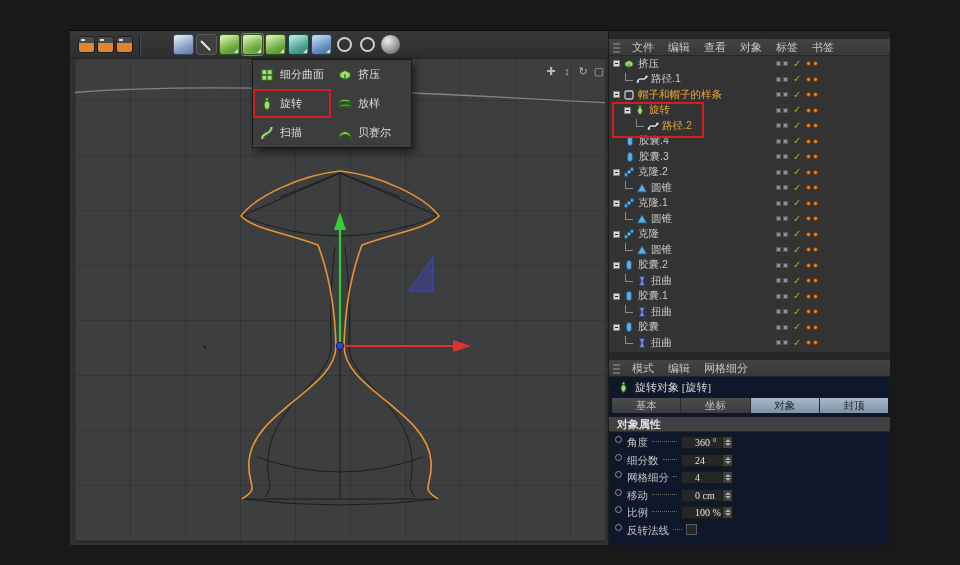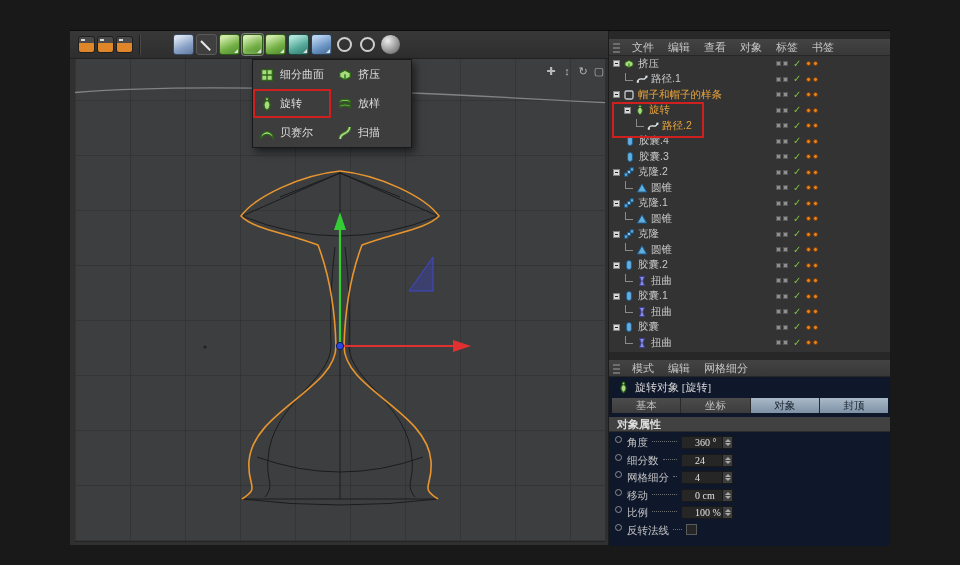--- a/index.html
+++ b/index.html
@@ -173,30 +173,30 @@
       </div>
       <div class="dd-item">
         <svg viewBox="0 0 12 12" width="16" height="16">
           <path d="M2 3.5Q6 1.5 10 3.5L10 5Q6 3 2 5Z" fill="#a8da7e" stroke="#2d6418" stroke-width="1"></path>
           <path d="M2 7Q6 5 10 7L10 8.5Q6 6.5 2 8.5Z" fill="#a8da7e" stroke="#2d6418" stroke-width="1"></path>
         </svg>
         <span>放样</span>
       </div>
       <div class="dd-item">
         <svg viewBox="0 0 12 12" width="16" height="16">
-          <path d="M1.5 8C4 4 8 4 10.5 8L10.5 10C8 6 4 6 1.5 10Z" fill="#a8da7e" stroke="#2d6418" stroke-width="1"></path>
-        </svg>
-        <span>贝赛尔</span>
-      </div>
-      <div class="dd-item">
-        <svg viewBox="0 0 12 12" width="16" height="16">
           <path d="M2.5 10.5C2 5 9 8 9.5 1.5" fill="none" stroke="#4e8a2e" stroke-width="2.4"></path>
           <path d="M2.5 10.5C2 5 9 8 9.5 1.5" fill="none" stroke="#b8e494" stroke-width="1"></path>
         </svg>
         <span>扫描</span>
+      </div>
+      <div class="dd-item">
+        <svg viewBox="0 0 12 12" width="16" height="16">
+          <path d="M1.5 8C4 4 8 4 10.5 8L10.5 10C8 6 4 6 1.5 10Z" fill="#a8da7e" stroke="#2d6418" stroke-width="1"></path>
+        </svg>
+        <span>贝赛尔</span>
       </div>
     </div>
 
   <div class="right-panel">
     <div class="rp-topstrip"></div>
     <div class="menubar" id="om-menu">
         <span class="grip"></span>
         <span class="mi">文件</span>
         <span class="mi">编辑</span>
         <span class="mi">查看</span>

